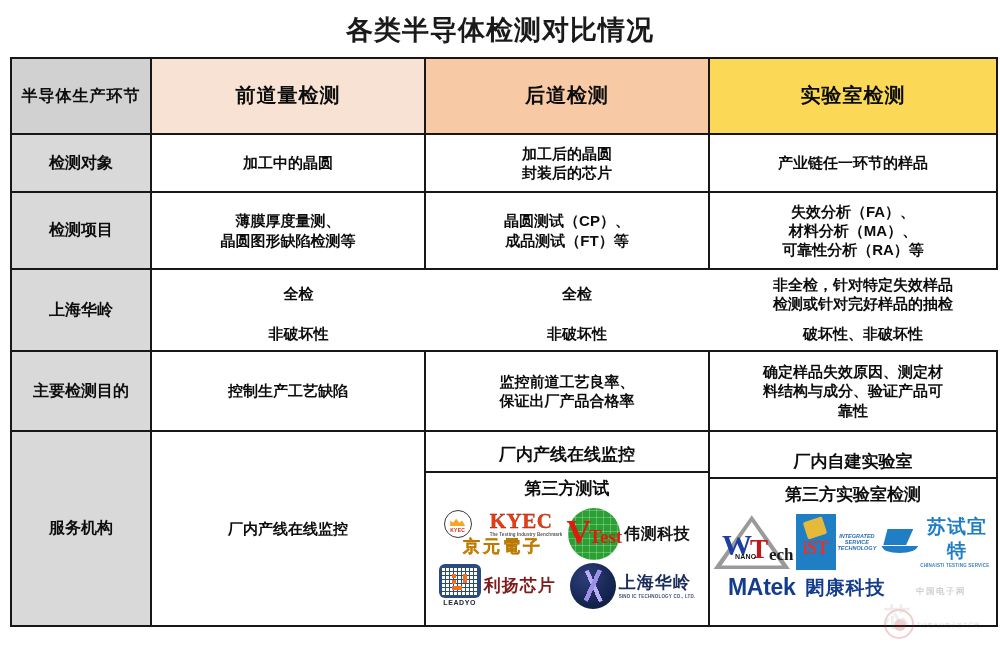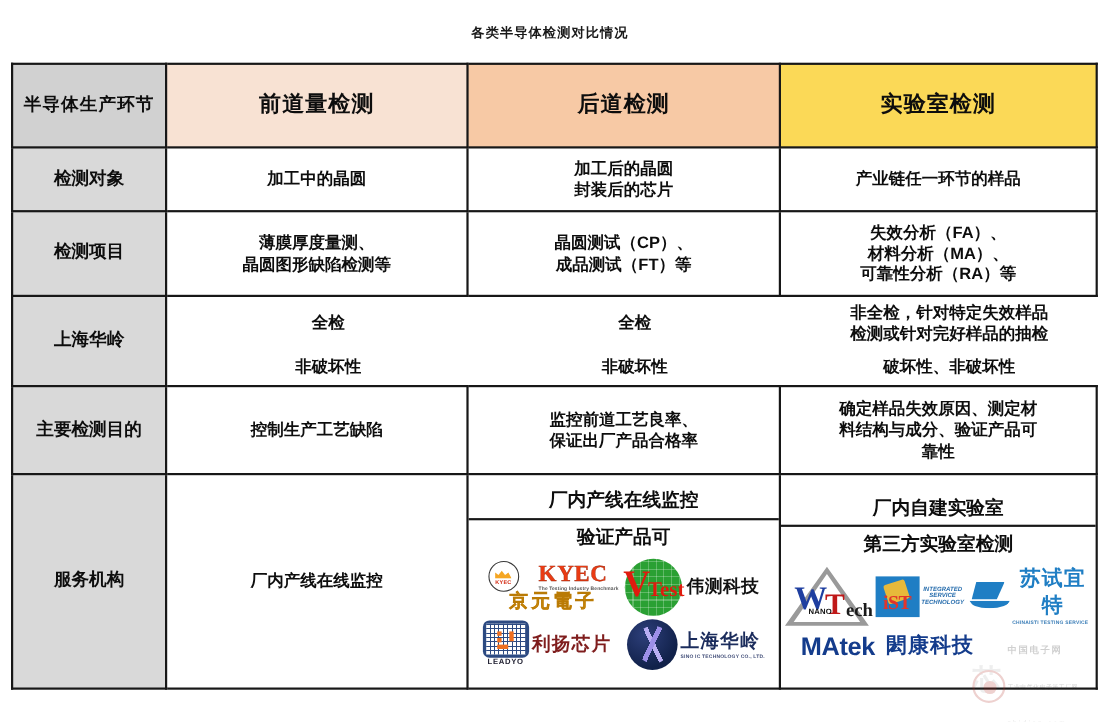--- a/index.html
+++ b/index.html
@@ -7,21 +7,21 @@
   body {
     width: 1000px; height: 656px;
     background: #ffffff;
     font-family: "Liberation Sans", "DejaVu Sans", sans-serif;
     overflow: hidden;
     position: relative;
   }
   #title {
     text-align: center;
     font-family: "Liberation Serif", "DejaVu Serif", serif;
-    font-size: 12px;
+    font-size: 27px;
     font-weight: 700;
     color: #1a1a1a;
     padding-top: 10px;
     letter-spacing: 1px;
     height: 57px;
     line-height: 40px;
   }
   table {
     border-collapse: collapse;
     width: 986px;
@@ -185,21 +185,21 @@
     color: #1a1a1a; line-height: 1;
   }
   .wtech-nano {
     position: absolute; left: 23px; top: 39px;
     font-size: 7px; font-weight: 700; color: #111; letter-spacing: .2px;
   }
 
   
   .ist-wrap { display: flex; align-items: center; gap: 2px; }
   .ist-box {
-    width: 40px; height: 37px; background: #1f7ec4; position: relative;
+    width: 40px; height: 56px; background: #1f7ec4; position: relative;
     display: flex; align-items: center; justify-content: center;
   }
   .ist-box::before {
     content: ""; position: absolute; left: 9px; top: 5px; width: 20px; height: 18px;
     background: #e7b93a; transform: rotate(-18deg); border-radius: 2px;
   }
   .ist-txt {
     position: relative; z-index: 2;
     font-family: "Liberation Serif", serif; font-size: 18px; font-weight: 700;
     color: #e2342a; margin-top: 12px; letter-spacing: -.5px;
@@ -339,21 +339,21 @@
 料结构与成分、验证产品可
 靠性</td>
   </tr>
 
   <tr style="height:195px">
     <td class="lbl">服务机构</td>
     <td>厂内产线在线监控</td>
 
     <td class="svc-cell">
       <div class="svc-band">厂内产线在线监控</div>
-      <div class="svc-band last" style="border-bottom:none;padding-bottom:1px">验证产品可</div>
+      <div class="svc-band last" style="border-bottom:none;padding-bottom:1px">第三方测试</div>
       <div class="logos">
         <div class="logorow">
           <div class="kyec">
             <div class="kyec-top">
               <div class="kyec-seal">
                 <div class="kyec-crown"></div>
                 <div class="kyec-seal-txt">KYEC</div>
               </div>
               <div class="kyec-word">
                 <div class="kyec-main">KYEC</div>

